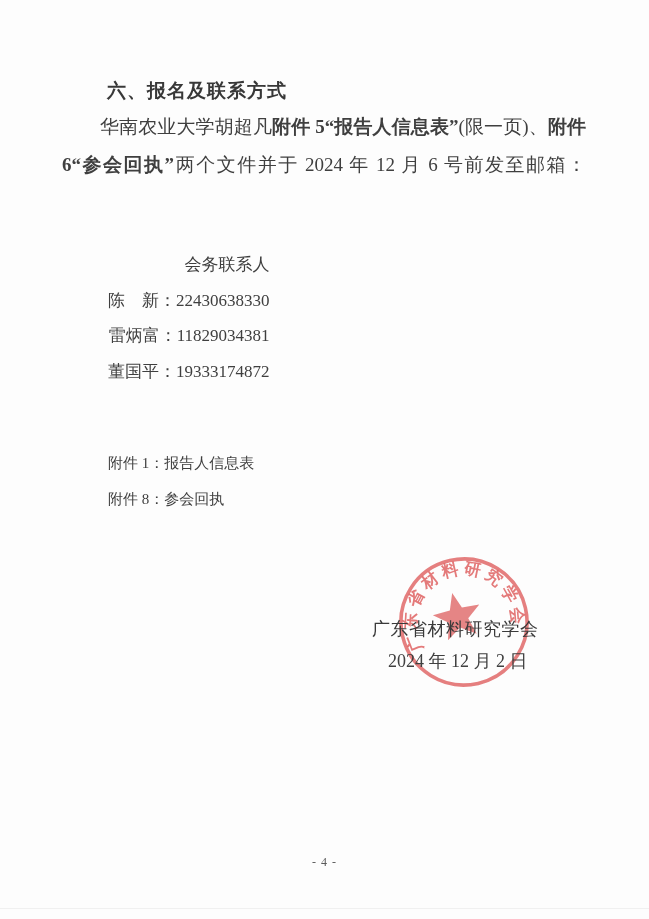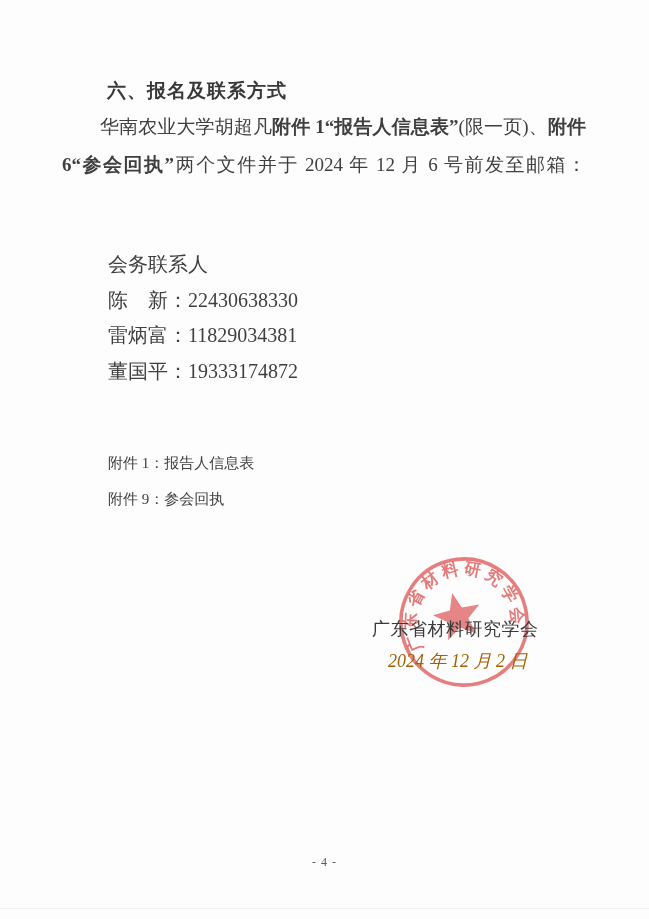--- a/index.html
+++ b/index.html
@@ -36,23 +36,24 @@
     text-align: justify;
     text-align-last: justify;
     text-justify: inter-character;
   }
   .para-line.indent { text-indent: 38px; }
   .b { font-weight: 700; }
   .contacts {
     position: absolute;
     left: 108px;
     top: 247px;
-    font-size: 20px;
+    font-size: 17px;
     line-height: 35.5px;
     color: #3f3f3f;
+    text-align: right;
   }
   .attachments {
     position: absolute;
     left: 108px;
     top: 446px;
     font-size: 15px;
     line-height: 35.5px;
     color: #3f3f3f;
   }
   .seal {
@@ -74,23 +75,22 @@
     letter-spacing: 0.5px;
     color: #3a3a3a;
     white-space: nowrap;
   }
   .sig-date {
     position: absolute;
     left: 388px;
     top: 649px;
     width: 140px;
     font-size: 18px;
-    color: #a16207;
+    color: #404040;
     white-space: nowrap;
-    font-style: italic;
   }
   .page-number {
     position: absolute;
     left: 0;
     top: 855px;
     width: 649px;
     text-align: center;
     font-size: 12px;
     color: #5a5a5a;
     letter-spacing: 1px;
@@ -105,34 +105,34 @@
   }
 </style>
 </head>
 <body>
 
 <div class="page">
 
   <div class="heading">六、报名及联系方式</div>
 
   <div class="paragraph">
-    <div class="para-line justify indent"><span>华南农业大学胡超凡</span><span class="b">附件 1“报告人信息表”</span><span>(限一页)、</span><span class="b">附件</span></div>
+    <div class="para-line justify indent"><span>华南农业大学胡超凡</span><span class="b">附件 5“报告人信息表”</span><span>(限一页)、</span><span class="b">附件</span></div>
     <div class="para-line justify"><span class="b">6“参会回执”</span><span>两个文件并于 2024 年 12 月 6 号前发至邮箱：</span></div>
   </div>
 
   <div class="contacts">
     <div>会务联系人</div>
     <div>陈　新：22430638330</div>
     <div>雷炳富：11829034381</div>
     <div>董国平：19333174872</div>
   </div>
 
   <div class="attachments">
     <div>附件 1：报告人信息表</div>
-    <div>附件 9：参会回执</div>
+    <div>附件 8：参会回执</div>
   </div>
 
   <svg class="seal" viewBox="0 0 170 170" xmlns="http://www.w3.org/2000/svg">
     <g transform="rotate(-13 85 85)" fill="none">
       <circle cx="85" cy="85" r="63" stroke="#dd4e4e" stroke-width="3.6" opacity="0.82"></circle>
       <polygon points="80,54 86.2,70.5 103.8,71.3 90,82.2 94.7,99.2 80,89.5 65.3,99.2 70,82.2 56.2,71.3 73.8,70.5" fill="#dd4e4e" opacity="0.78"></polygon>
       <path id="sealArc" d="M 39.9 101.4 A 48 48 0 1 1 130.1 101.4"></path>
       <text font-size="16.5" fill="#dd4e4e" opacity="0.85" letter-spacing="4" font-family="Liberation Serif, DejaVu Serif, serif" font-weight="700">
         <textPath href="#sealArc" startOffset="50%" text-anchor="middle">广东省材料研究学会</textPath>
       </text>

